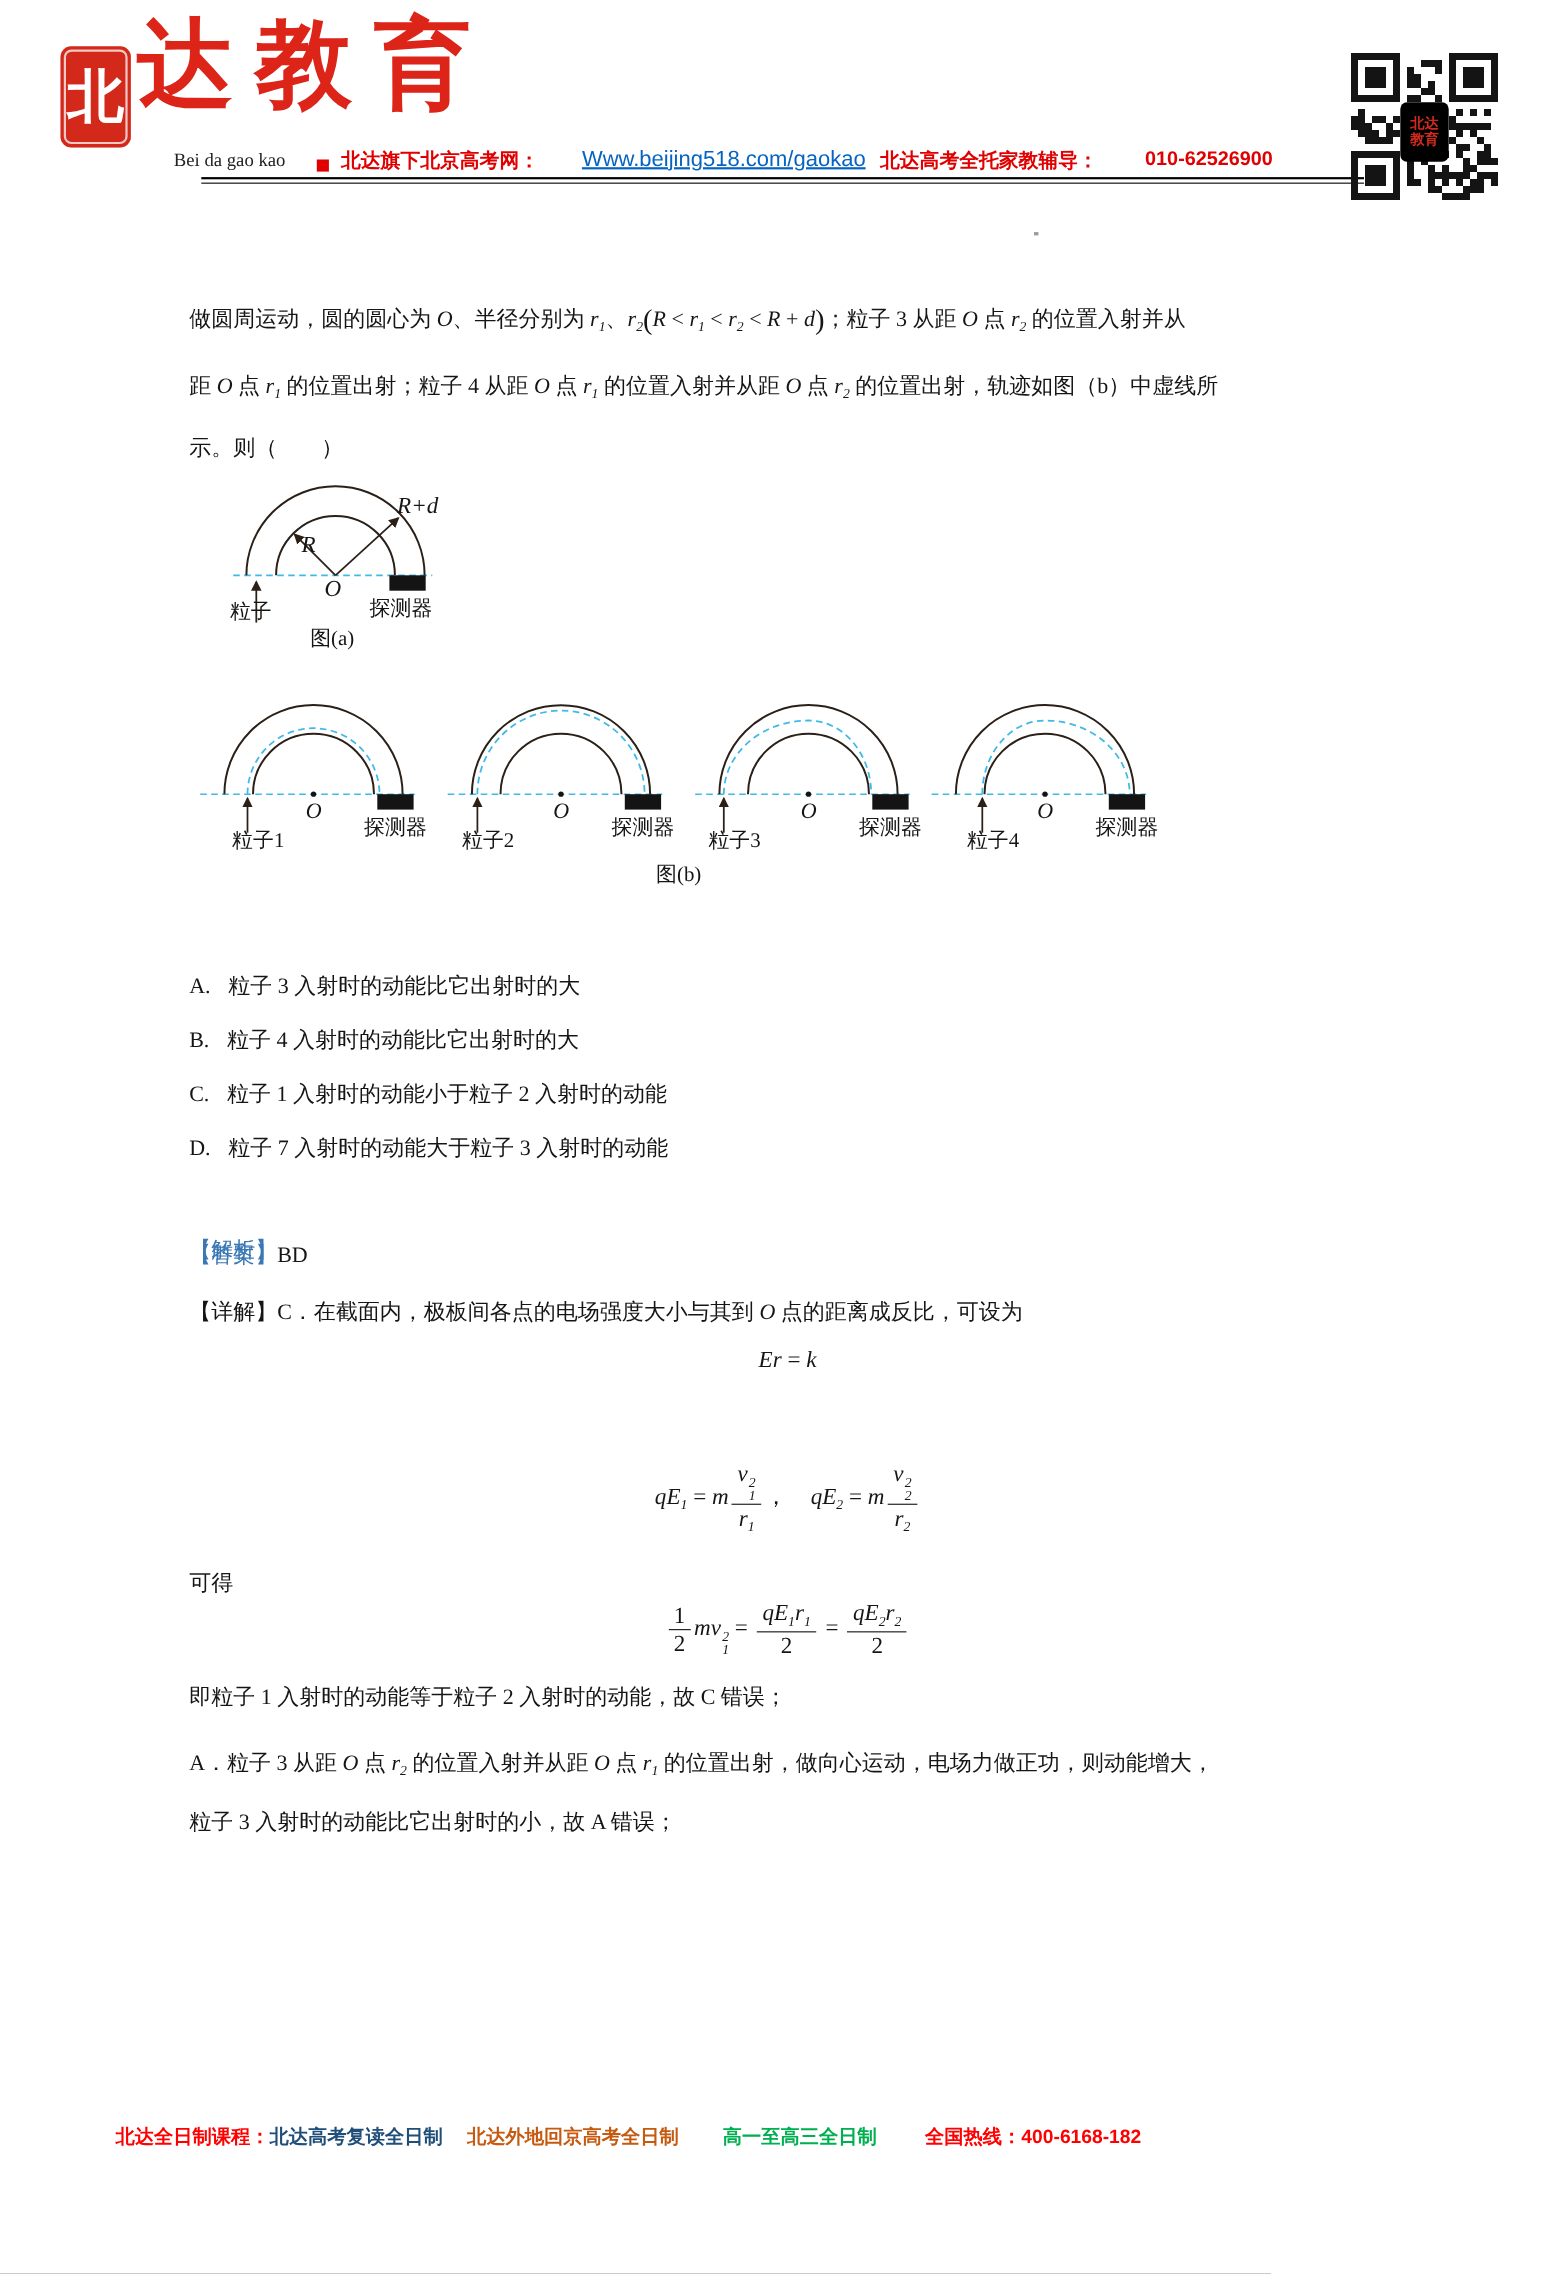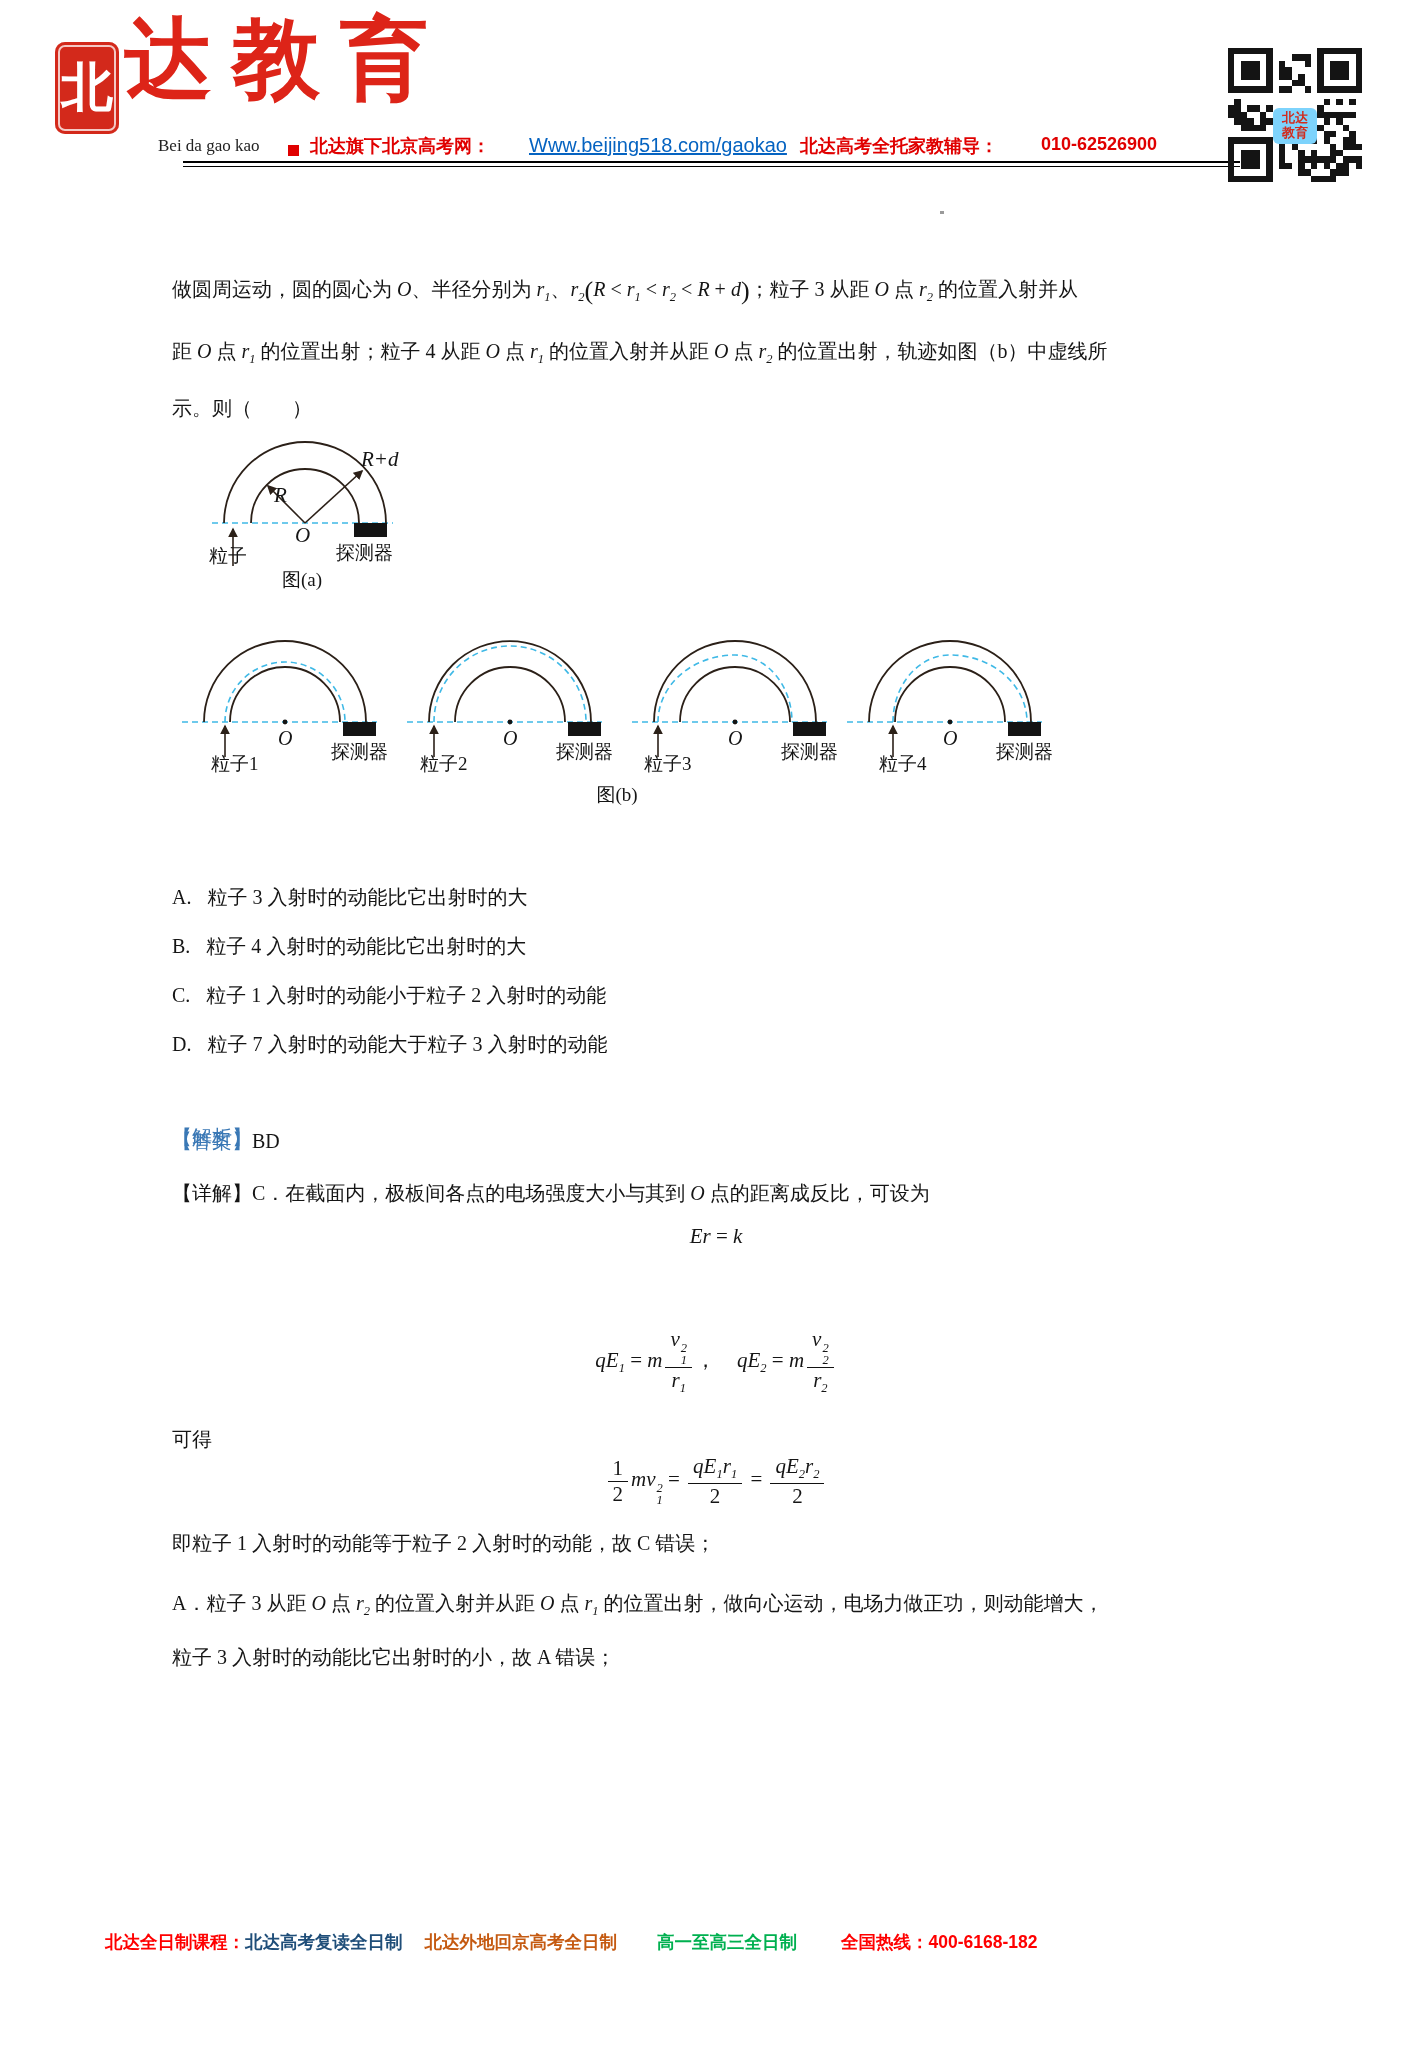--- a/index.html
+++ b/index.html
@@ -20,23 +20,23 @@
             font-family:"Liberation Sans","DejaVu Sans",sans-serif;cursor:pointer;}
   .tag-tutor{position:absolute;left:800px;top:134px;font-size:18px;font-weight:700;color:#e00000;
              font-family:"Liberation Sans","DejaVu Sans",sans-serif;}
   .tag-phone{position:absolute;left:1041px;top:134px;font-size:18px;font-weight:700;color:#e00000;
              font-family:"Liberation Sans","DejaVu Sans",sans-serif;}
   .rule{position:absolute;left:183px;top:161px;width:1057px;height:3px;
         border-top:2.5px solid #000;border-bottom:1px solid #000;}
   .qr{position:absolute;left:1228px;top:48px;width:134px;height:134px;}
   .qr svg{width:134px;height:134px;shape-rendering:crispEdges;}
   .qr svg rect{fill:#141414;}
-  .qr-badge{position:absolute;left:45px;top:45px;width:44px;height:36px;background:#7dd3fc;
+  .qr-badge{position:absolute;left:45px;top:45px;width:44px;height:54px;background:#000000;
             border-radius:6px;display:flex;flex-direction:column;align-items:center;justify-content:center;
-            font-size:13px;line-height:1.15;font-weight:700;color:#d22a1c;margin-top:15px;}
+            font-size:13px;line-height:1.15;font-weight:700;color:#d22a1c;}
   .stray-dot{position:absolute;left:940px;top:211px;width:4px;height:3px;background:#9a9a9a;}
   
   .line{position:absolute;left:172px;font-size:20px;white-space:nowrap;line-height:1.3;}
   .var{font-style:italic;font-family:"Liberation Serif","DejaVu Serif",serif;}
   .var sub,.var sup{font-size:12.5px;font-style:italic;}
   .bigp{font-size:26px;vertical-align:-3px;}
   .stk{display:inline-flex;flex-direction:column;align-items:flex-start;font-size:12.5px;
        line-height:.95;vertical-align:-.45em;margin-left:1px;}
   .okey{margin-right:16px;}
   .blue{color:#3a78b5;}

